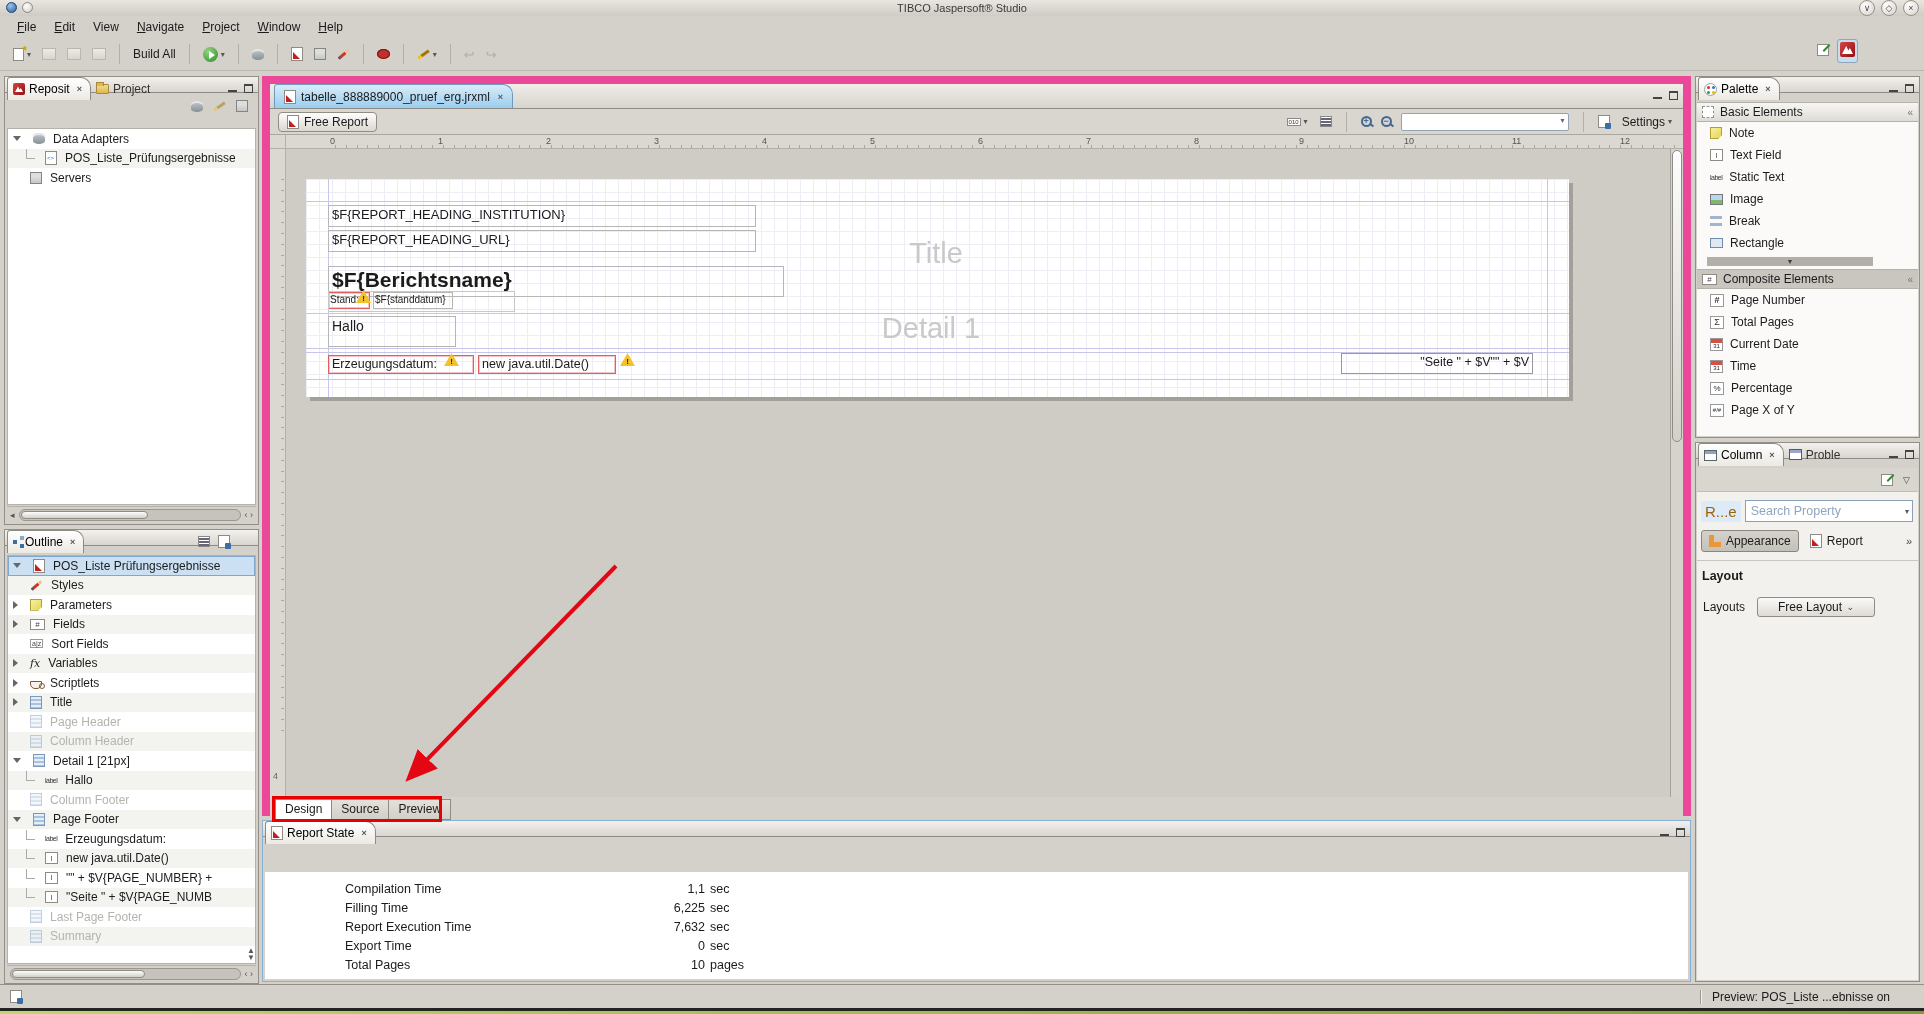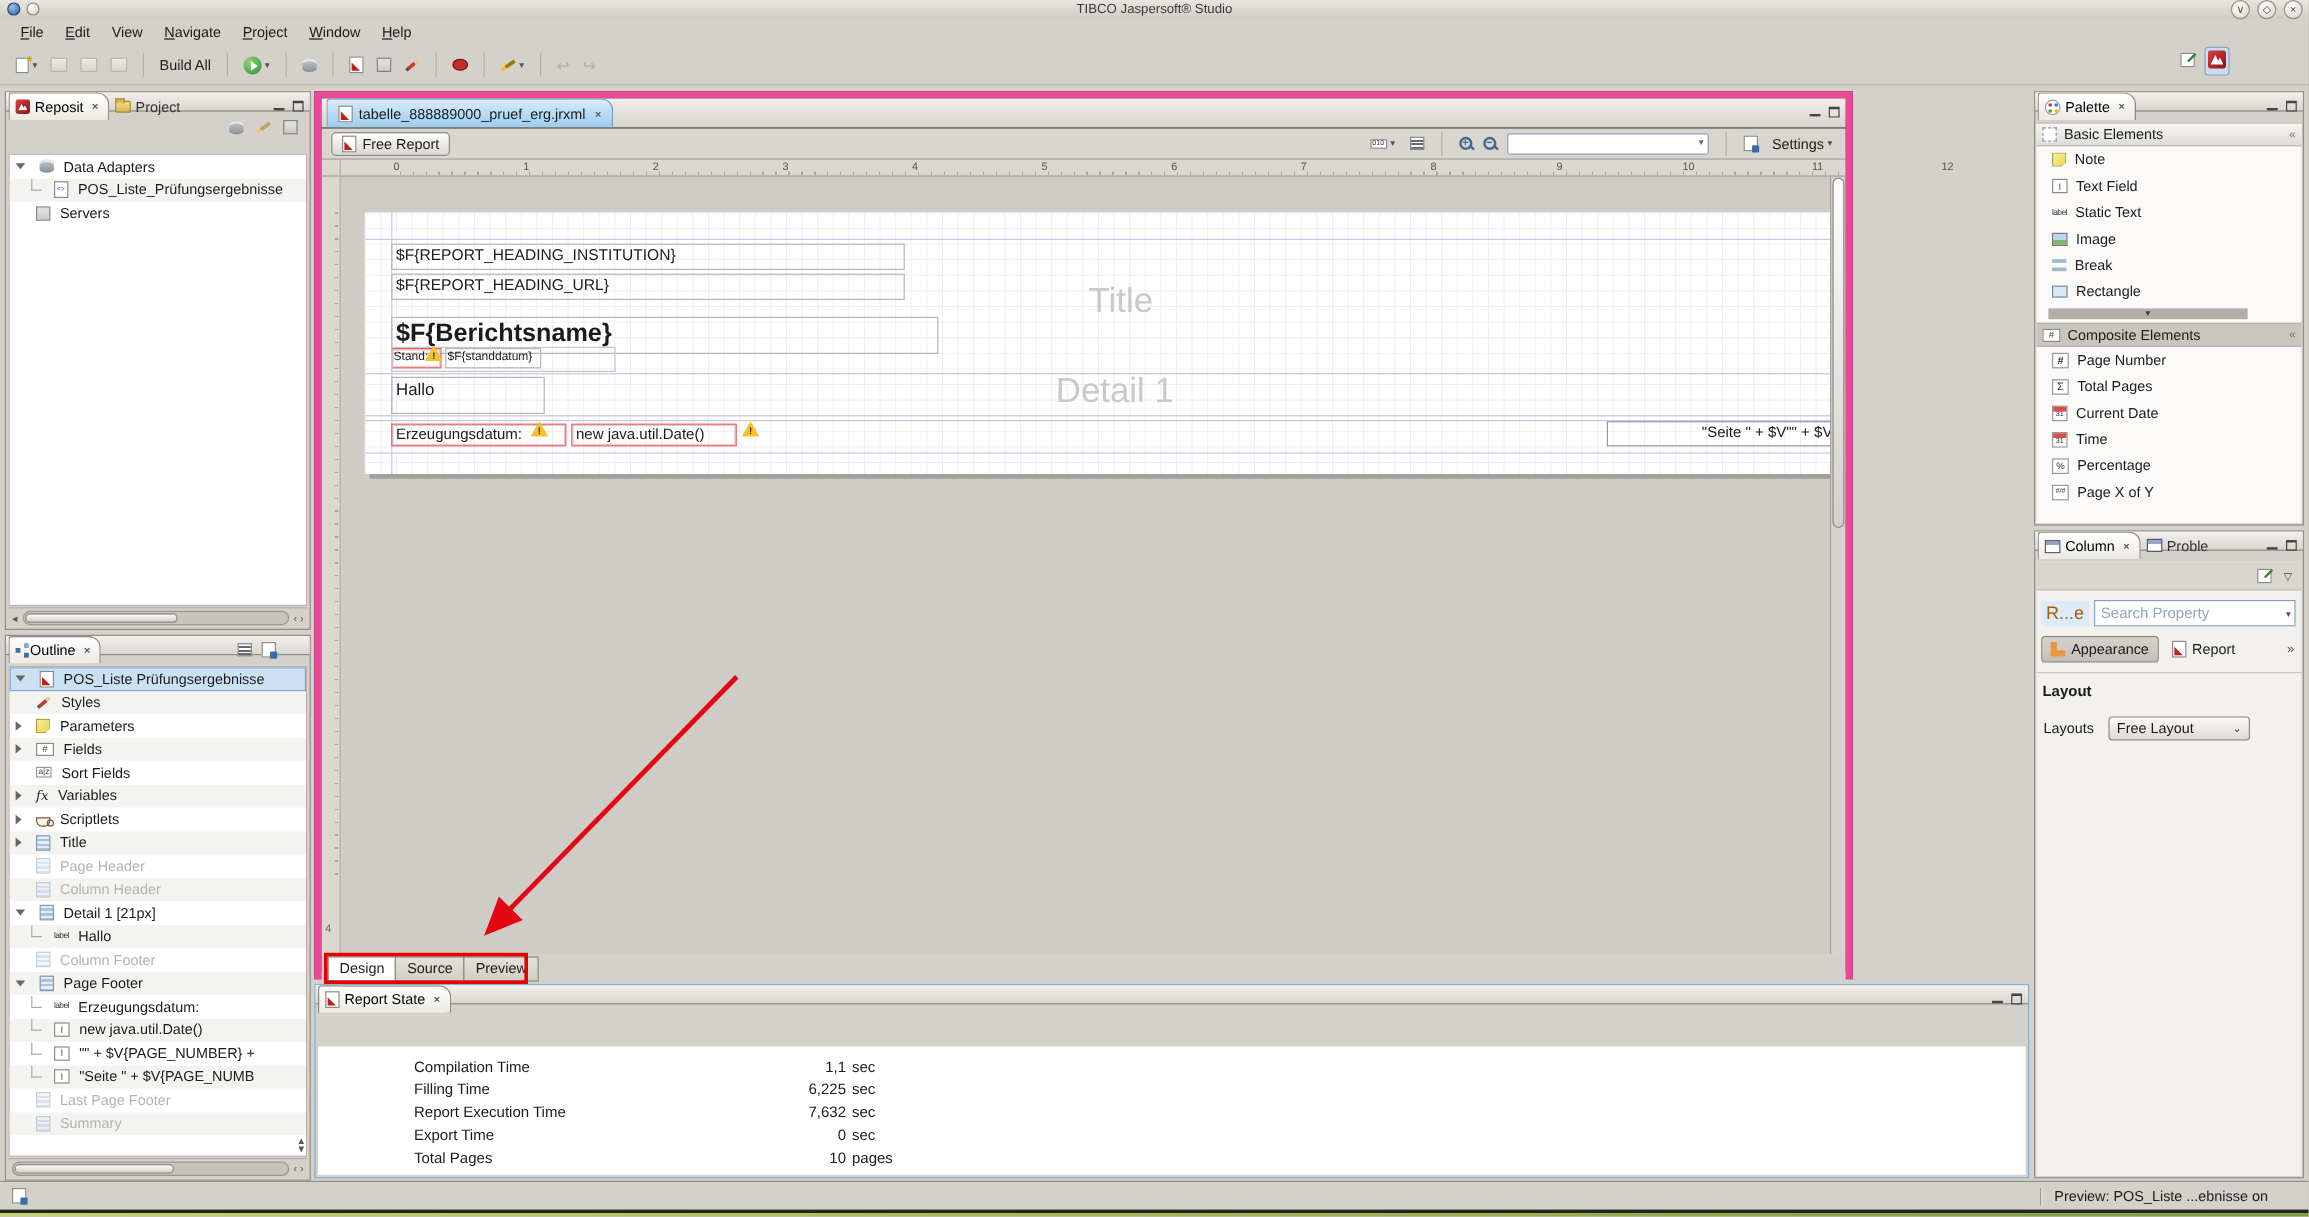--- a/index.html
+++ b/index.html
@@ -110,21 +110,21 @@
 .exp.r{width:0;height:0;border-left:5px solid #666;border-top:4px solid transparent;border-bottom:4px solid transparent;margin:0 4px 0 0}
 .exp.d{width:0;height:0;border-top:5px solid #666;border-left:4px solid transparent;border-right:4px solid transparent;margin:0 4px 0 0}
 .elbow{width:9px;height:10px;border-left:1px solid #aaa;border-bottom:1px solid #aaa;margin:-8px 2px 0 13px;flex:none}
 .hscroll{position:absolute;bottom:2px;left:2px;right:2px;height:16px;background:#d4d0ca;display:flex;align-items:center;gap:4px;padding:0 3px;border-top:1px solid #b5b1ab}
 .sb-track{flex:1;height:12px;background:#c6c2bc;border:1px solid #9b978f;border-radius:7px;position:relative}
 .sb-thumb{position:absolute;left:1px;top:1px;bottom:1px;width:58%;background:linear-gradient(#fdfdfd,#d3d0ca);border:1px solid #8f8b85;border-radius:6px}
 .sb-ar{font-size:9px;color:#555}
 .varrows{position:absolute;right:3px;bottom:22px;display:flex;flex-direction:column;font-size:8px;color:#555;line-height:7px}
 
 
-.editor{position:absolute;left:262px;top:76px;width:1282px;height:740px;border:6px solid #ec4899;background:#0f172a}
+.editor{position:absolute;left:262px;top:76px;width:1429px;height:740px;border:8px solid #ec4899;background:#f0abfc}
 .etabs{height:25px;background:linear-gradient(#f0eee9,#d7d3cd);border-bottom:1px solid #8e8a84;display:flex;align-items:flex-end;padding-left:4px;position:relative}
 .etab{display:flex;gap:5px;align-items:center;height:24px;padding:0 9px;background:linear-gradient(#d8ecfa,#9bcdee);border:1px solid #6f9abf;border-bottom:none;border-radius:3px 10px 0 0}
 .etoolbar{height:26px;border-bottom:1px solid #aba7a1;display:flex;align-items:center;padding:0 8px;gap:8px;background:#d9d5cf}
 .mr-btn{display:flex;gap:5px;align-items:center;border:1px solid #908c86;border-radius:4px;background:linear-gradient(#fefefe,#dbd7d1);padding:2px 8px}
 .etb-right{margin-left:auto;display:flex;align-items:center;gap:9px}
 .ecombo{width:168px;height:18px;background:#fff;border:1px solid #94a2b8;border-radius:2px;position:relative}
 .ecombo::after{content:"▾";position:absolute;right:3px;top:2px;font-size:8px;color:#667}
 .rulerrow{height:14px;display:flex;border-bottom:1px solid #b3afa9;background:#dbd7d1}
 .rcorner{width:16px;border-right:1px solid #b3afa9}
 .hruler{flex:1;position:relative;font-size:9px;color:#555;background-image:repeating-linear-gradient(90deg,#aaa6a0 0 1px,transparent 1px 10.8px);background-size:1340px 3px;background-position:49px 10px;background-repeat:no-repeat}
@@ -177,21 +177,21 @@
 .psearch input{border:none;outline:none;width:100%;font-size:12.5px;padding:0 14px 0 5px;color:#335;background:transparent;font-family:"Liberation Sans",sans-serif}
 .psearch input::placeholder{color:#8fa6bf}
 .psearch::after{content:"▾";position:absolute;right:3px;font-size:8px;color:#556}
 .papp-row{display:flex;align-items:center;gap:7px;padding:8px 6px 8px 4px;border-bottom:1px solid #c9c5bf}
 .ptoggle{display:flex;align-items:center;gap:5px;padding:3px 7px;border:1px solid #8a867f;border-radius:3px;background:linear-gradient(#d5d1cb,#c4c0ba)}
 .pflat{display:flex;align-items:center;gap:5px;padding:3px 4px}
 .pmore{margin-left:auto;color:#444;font-size:11px}
 .pmore::after{content:"»"}
 .psec{font-weight:bold;font-size:12.5px;padding:8px 0 0 5px}
 .prow{display:flex;align-items:center;gap:12px;padding:14px 6px 0 6px}
-.pselect{width:118px;height:20px;border:1px solid #8e8a84;border-radius:3px;background:linear-gradient(#fbfaf8,#dedad4);display:flex;align-items:center;justify-content:space-between;padding:0 6px}
+.pselect{width:118px;height:20px;border:1px solid #8e8a84;border-radius:3px;background:linear-gradient(#fbfaf8,#dedad4);display:flex;align-items:center;justify-content:space-between;padding:0 20px}
 .pselect .cv{font-size:9px;color:#444}
 .pselect .cv::after{content:"⌄"}
 
 
 .statusbar{position:absolute;left:0;right:0;top:984px;height:24px;background:#d4d0ca;border-top:1px solid #928e88;display:flex;align-items:center;padding:0 10px}
 .sb-right{margin-left:auto;display:flex;align-items:center;gap:10px;padding-right:24px}
 .sb-sep{width:2px;height:14px;border-left:1px solid #9b978f;border-right:1px solid #f2f0ec}
 .strip1{position:absolute;left:0;right:0;top:1008px;height:3px;background:#23231f}
 .strip2{position:absolute;left:0;right:0;top:1011px;height:3px;background:linear-gradient(90deg,#c3d470,#7f9c38)}
 </style>

